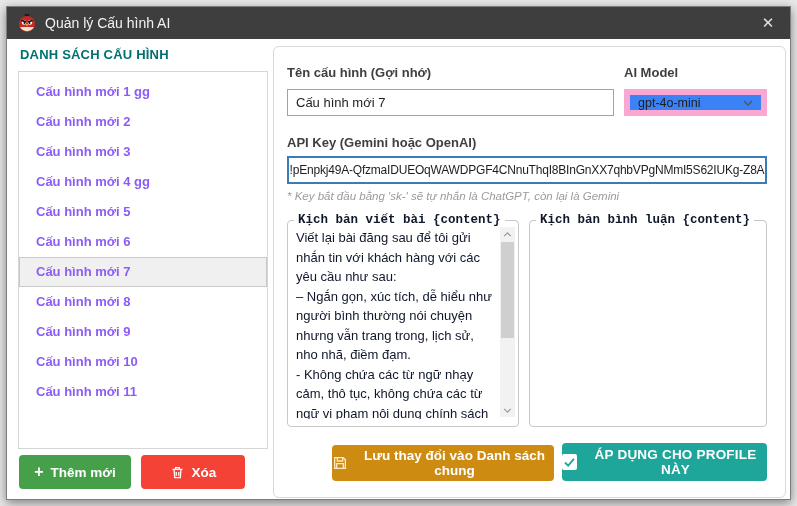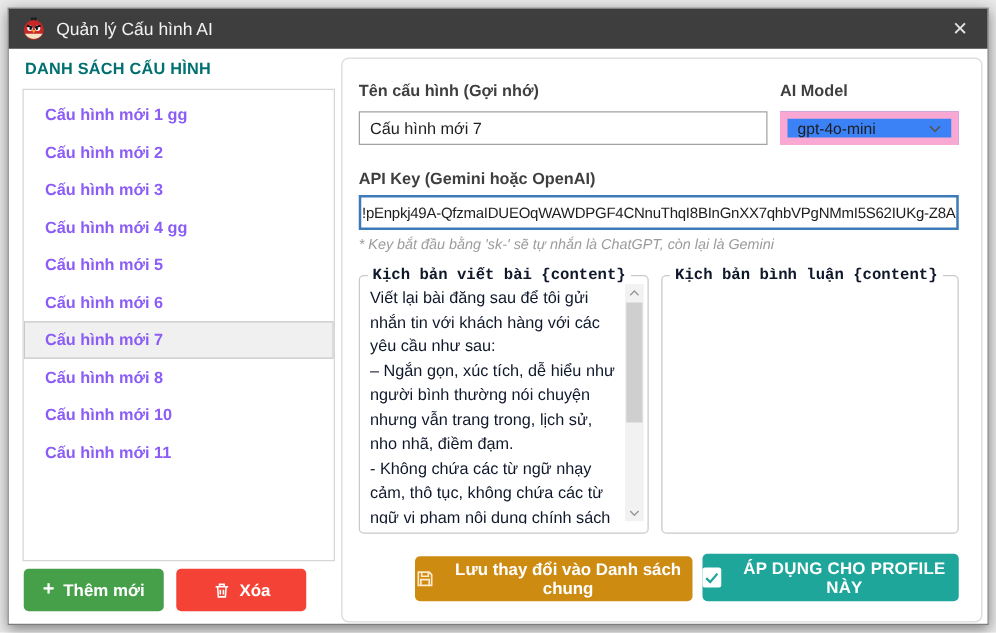--- a/index.html
+++ b/index.html
@@ -97,20 +97,21 @@
   <div class="side-header">DANH SÁCH CẤU HÌNH</div>
   <div class="listbox">
       <div class="list-item">Cấu hình mới 1 gg</div>
       <div class="list-item">Cấu hình mới 2</div>
       <div class="list-item">Cấu hình mới 3</div>
       <div class="list-item">Cấu hình mới 4 gg</div>
       <div class="list-item">Cấu hình mới 5</div>
       <div class="list-item">Cấu hình mới 6</div>
       <div class="list-item selected">Cấu hình mới 7</div>
       <div class="list-item">Cấu hình mới 8</div>
+      <div class="list-item">Cấu hình mới 9</div>
       <div class="list-item">Cấu hình mới 10</div>
       <div class="list-item">Cấu hình mới 11</div>
     </div>
 
   <button class="btn btn-add">
     <span class="plus">+</span>
     <span>Thêm mới</span>
   </button>
   <button class="btn btn-del">
     <span>

